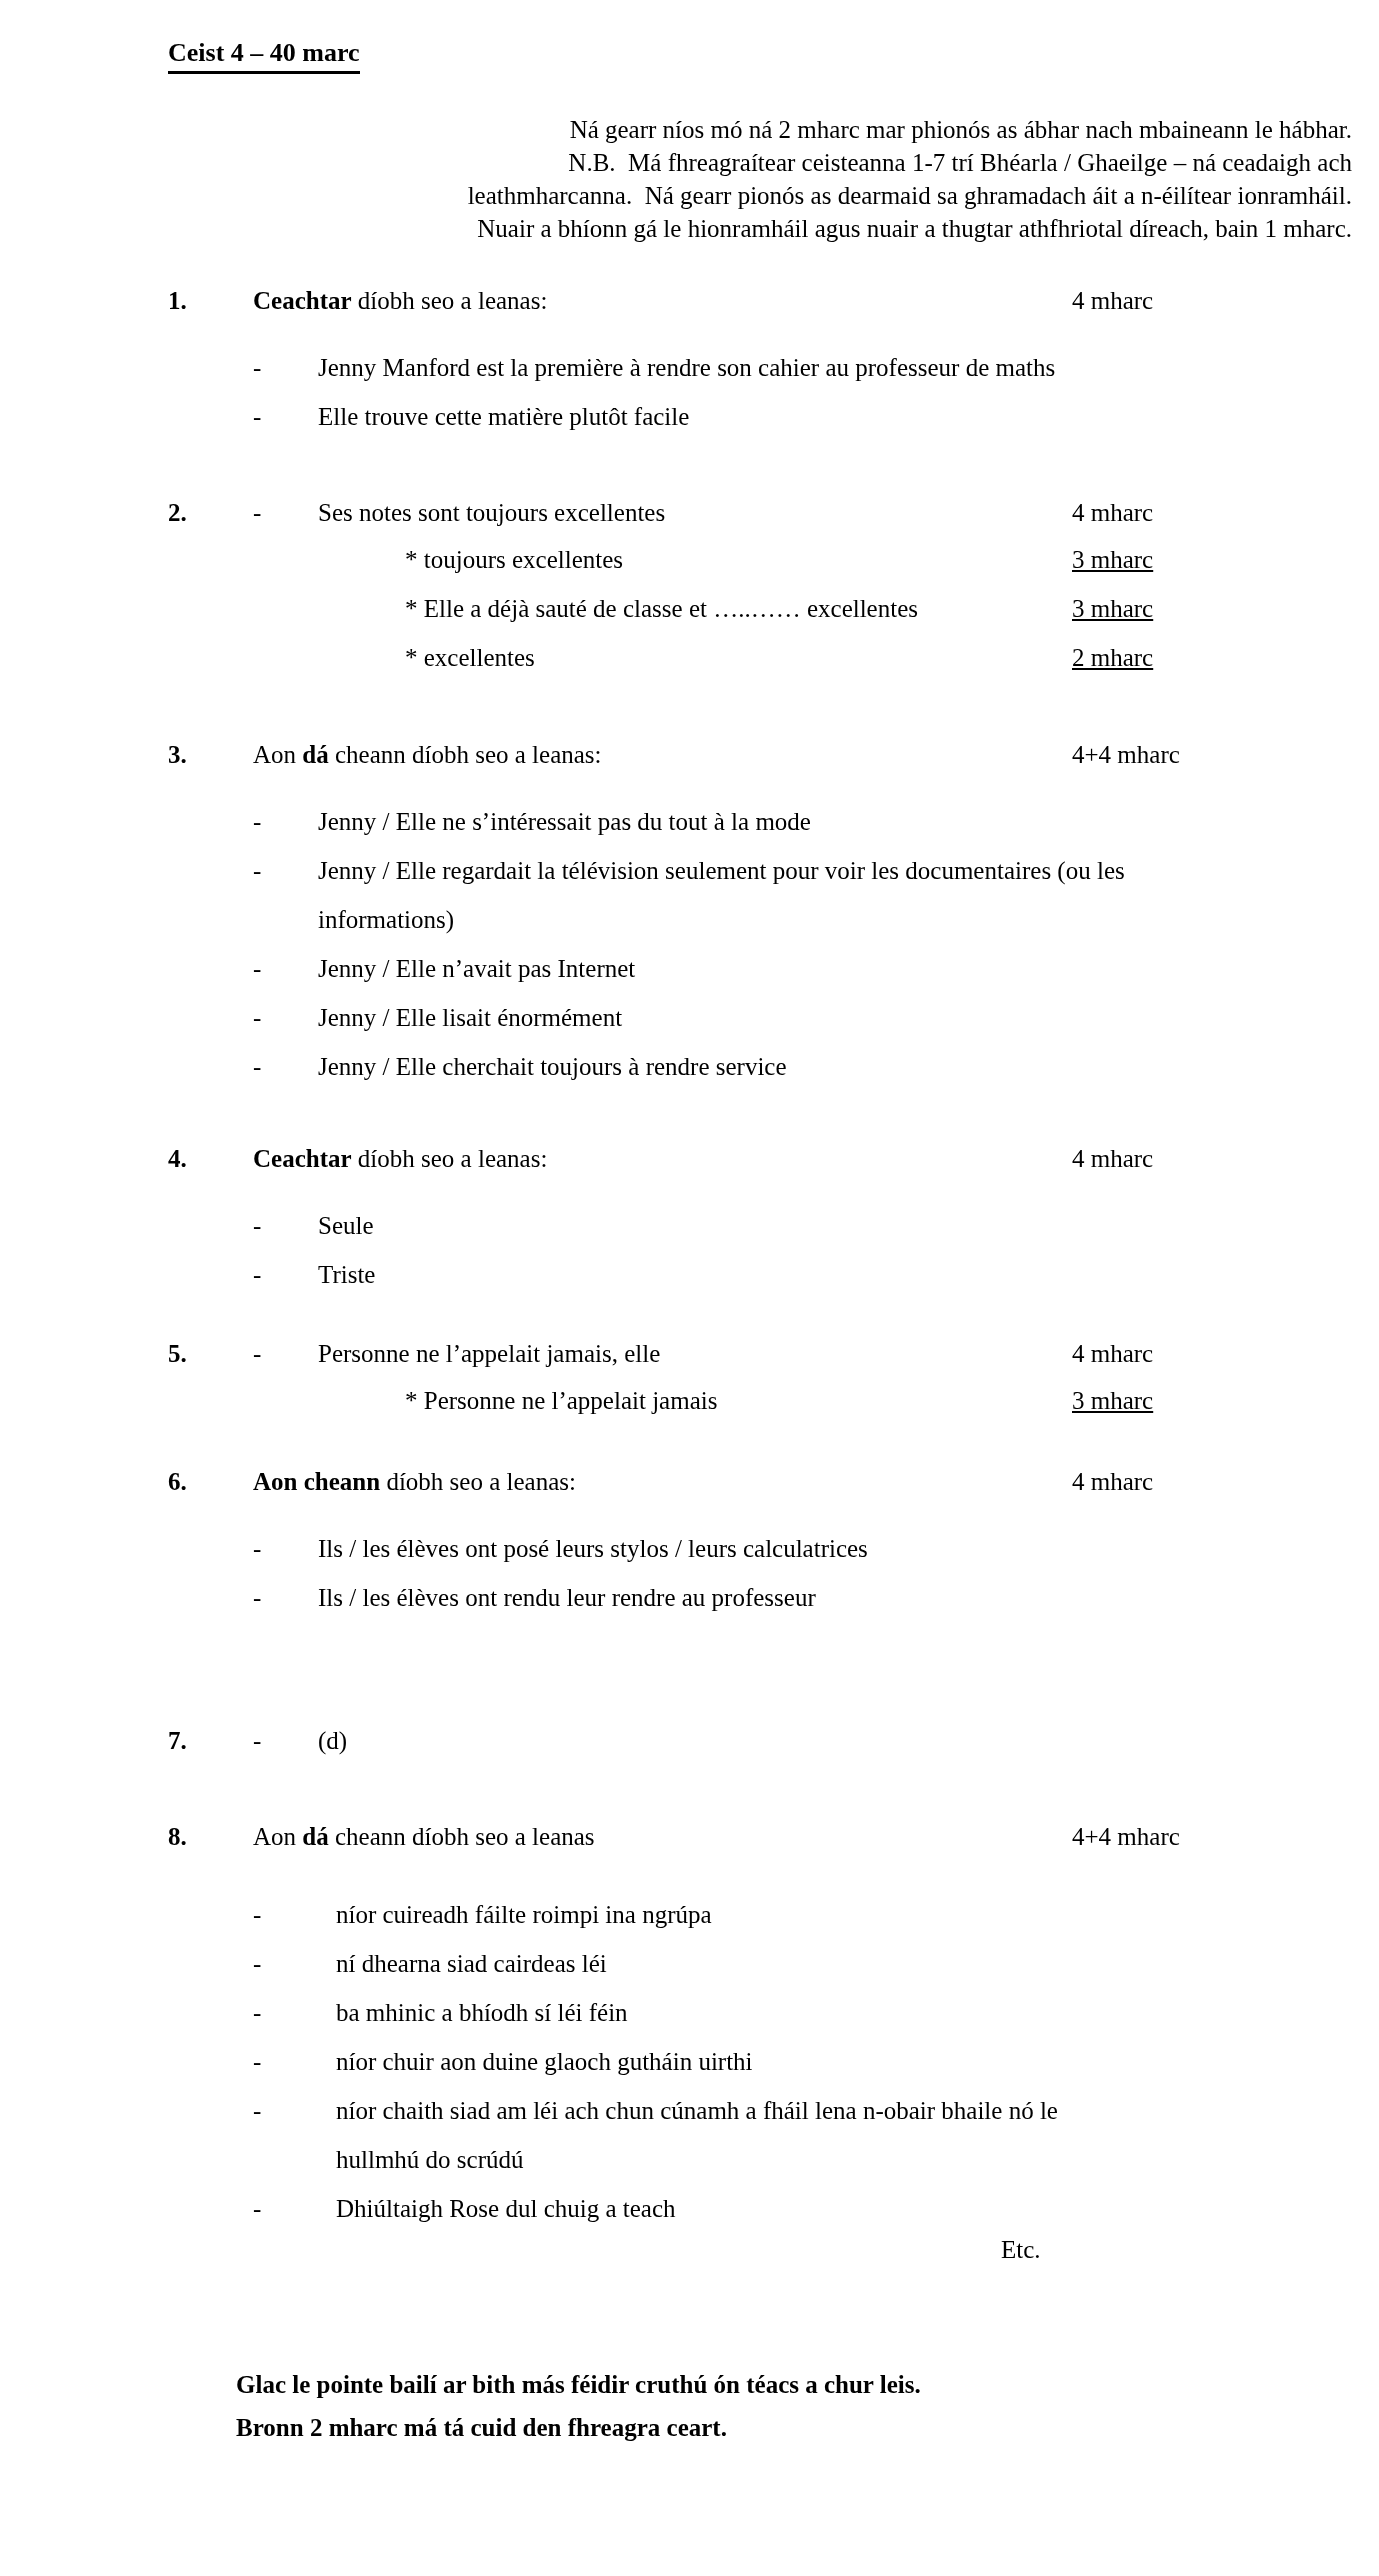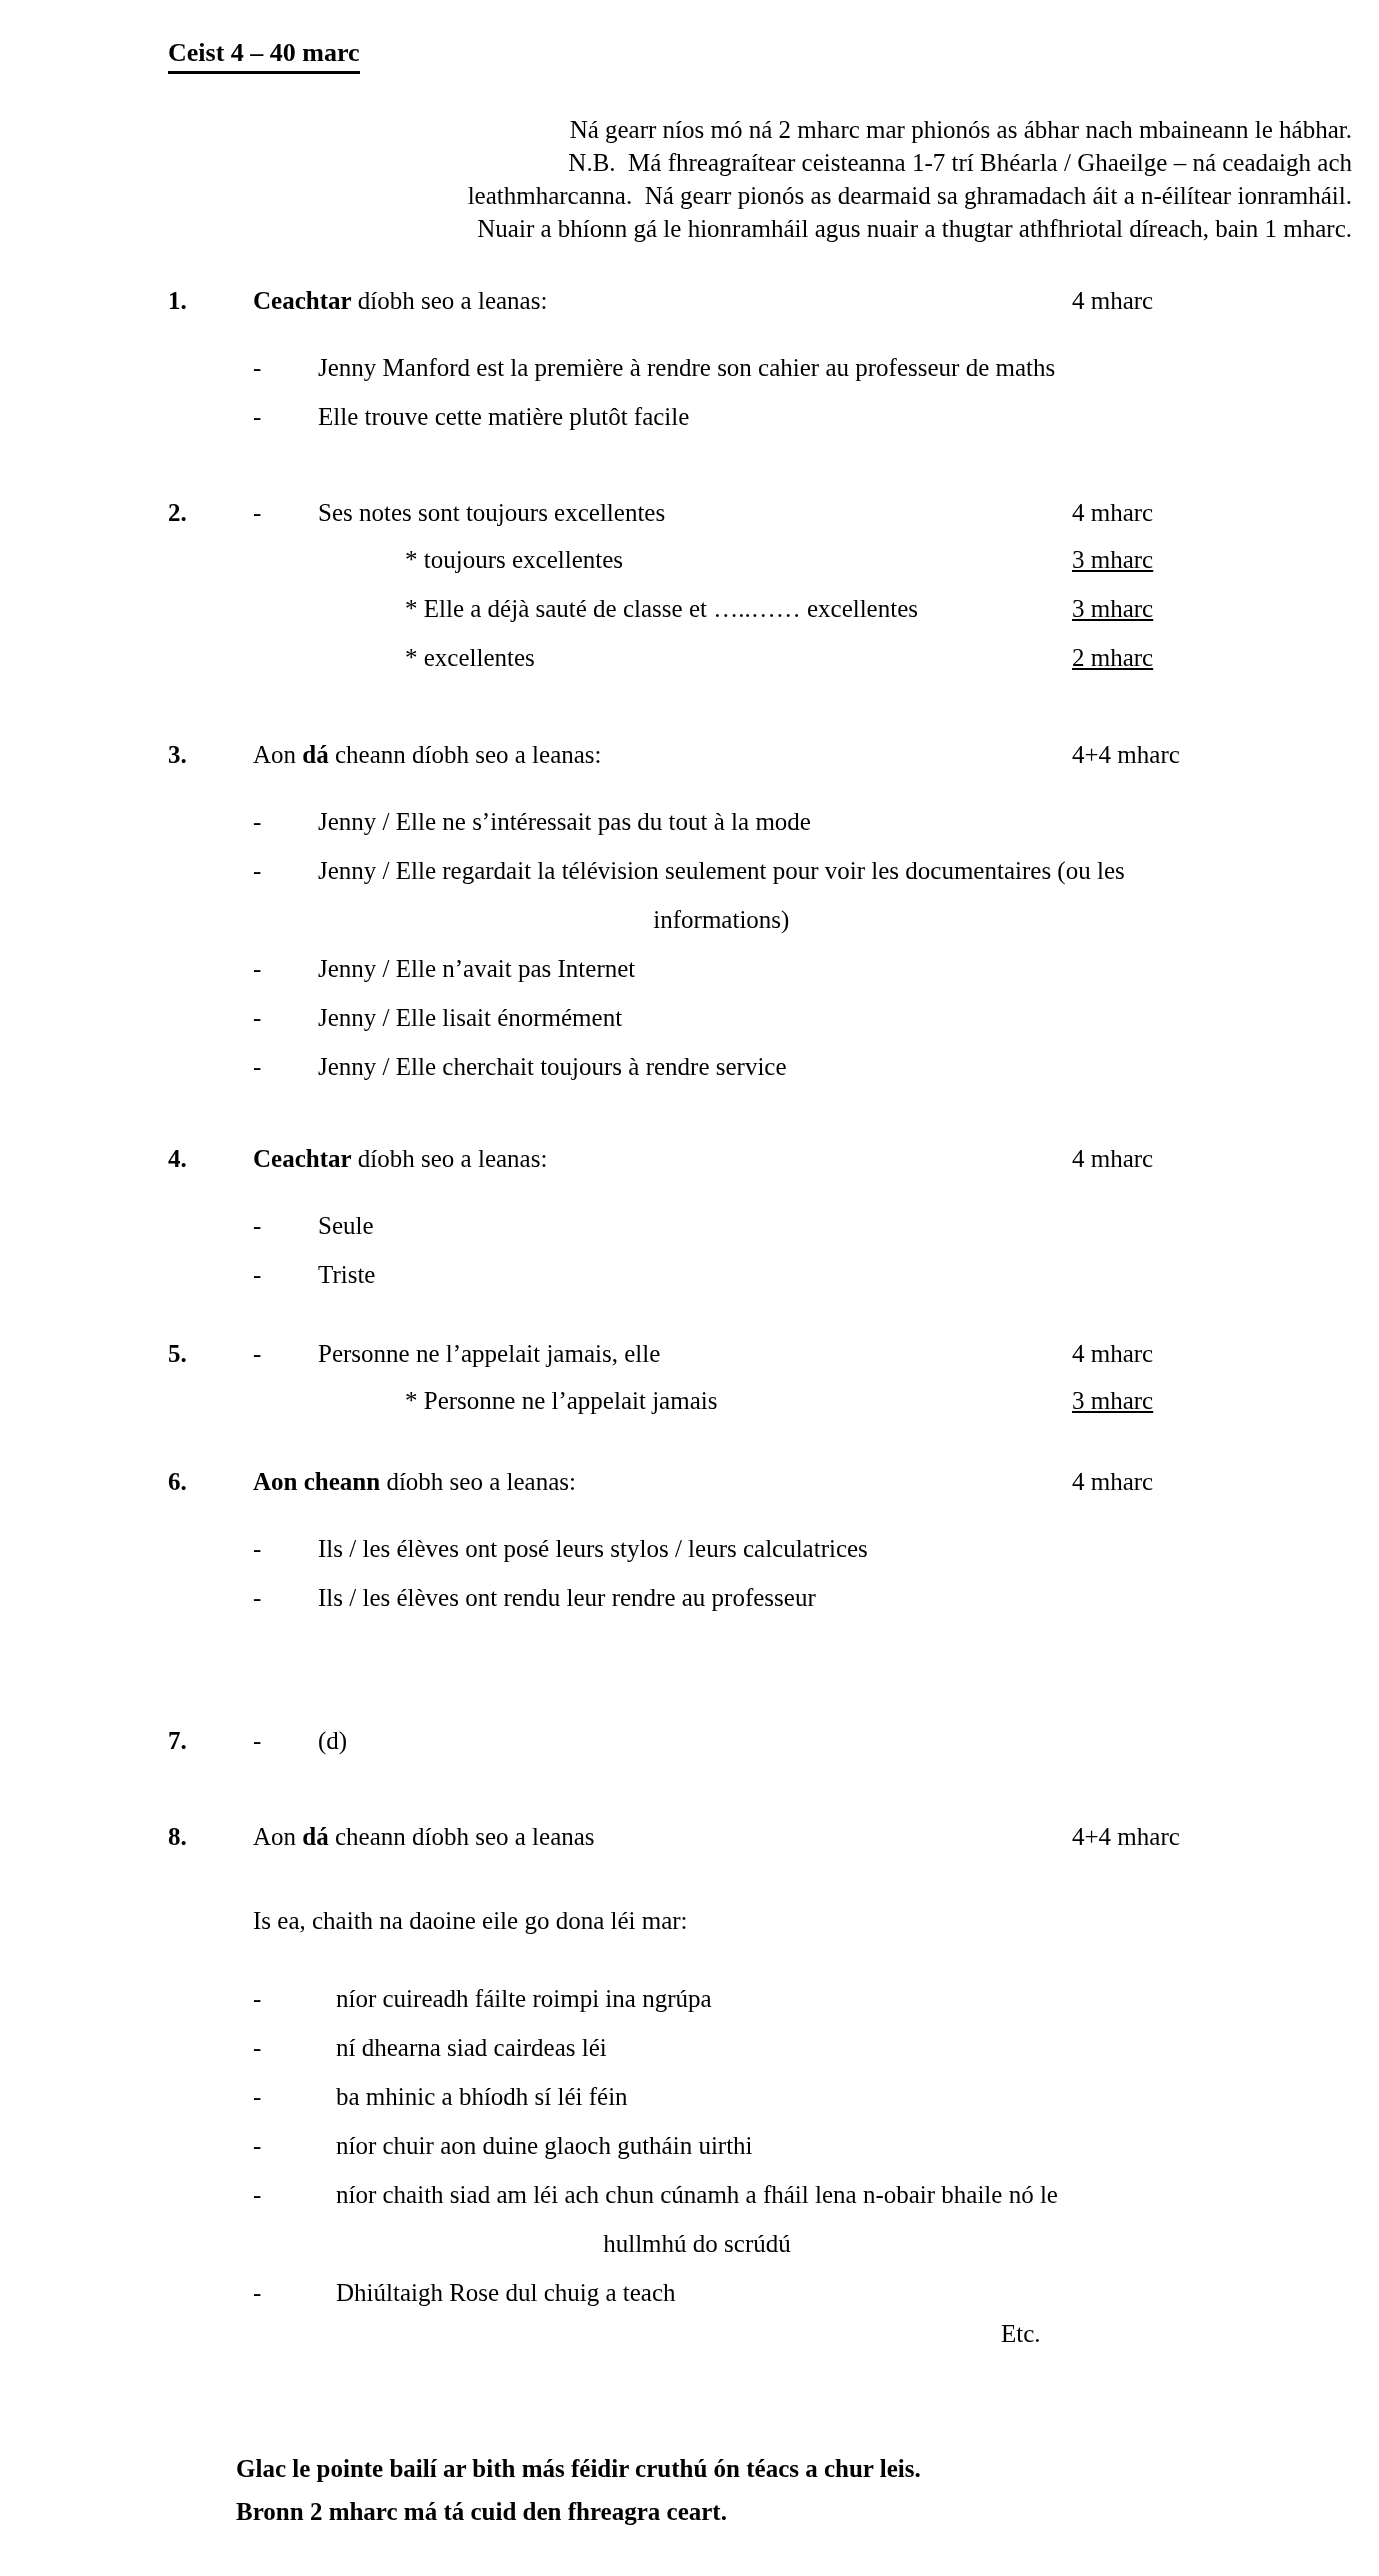--- a/index.html
+++ b/index.html
@@ -18,21 +18,21 @@
   .item{display:grid;grid-template-columns:85px 1fr 280px;}
   .c-num{grid-column:1;font-weight:bold;}
   .c-main{grid-column:2;}
   .c-marks{grid-column:3;}
   .full{grid-column:2/4;}
   .hd{display:flex;}
   .hd .dash{flex:0 0 65px;}
   .brow{display:flex;line-height:49px;}
   .brow .dash{flex:0 0 65px;}
   .wide .brow .dash{flex-basis:83px;}
-  .btext{white-space:pre-line;text-align:center;}
+  .btext{white-space:pre-line;}
   .sub{padding-left:152px;line-height:49px;}
   .subm{line-height:49px;text-decoration:underline;}
   .mt8{margin-top:6px;}
   .mt34{margin-top:26px;}
   .mt49{margin-top:37px;}
   .mt67{margin-top:51px;}
   .it1{margin-top:39px;}
   .it2{margin-top:55px;}
   .it3{margin-top:56px;}
   .it4{margin-top:51px;}
@@ -172,21 +172,20 @@
         <span>(d)</span>
       </div>
     <div class="c-marks"></div>
   </div>
 
   
   <div class="item it8">
     <div class="c-num">8.</div>
     <div class="c-main"><span>Aon </span><b>dá</b><span> cheann díobh seo a leanas</span></div>
     <div class="c-marks">4+4 mharc</div>
-    <div class="full mt67">Is ea, chaith na daoine eile go dona léi mar:</div>
     <div class="full mt49 wide">
       <div class="brow">
           <span class="dash">-</span>
           <span class="btext">níor cuireadh fáilte roimpi ina ngrúpa</span>
         </div>
       <div class="brow">
           <span class="dash">-</span>
           <span class="btext">ní dhearna siad cairdeas léi</span>
         </div>
       <div class="brow">

